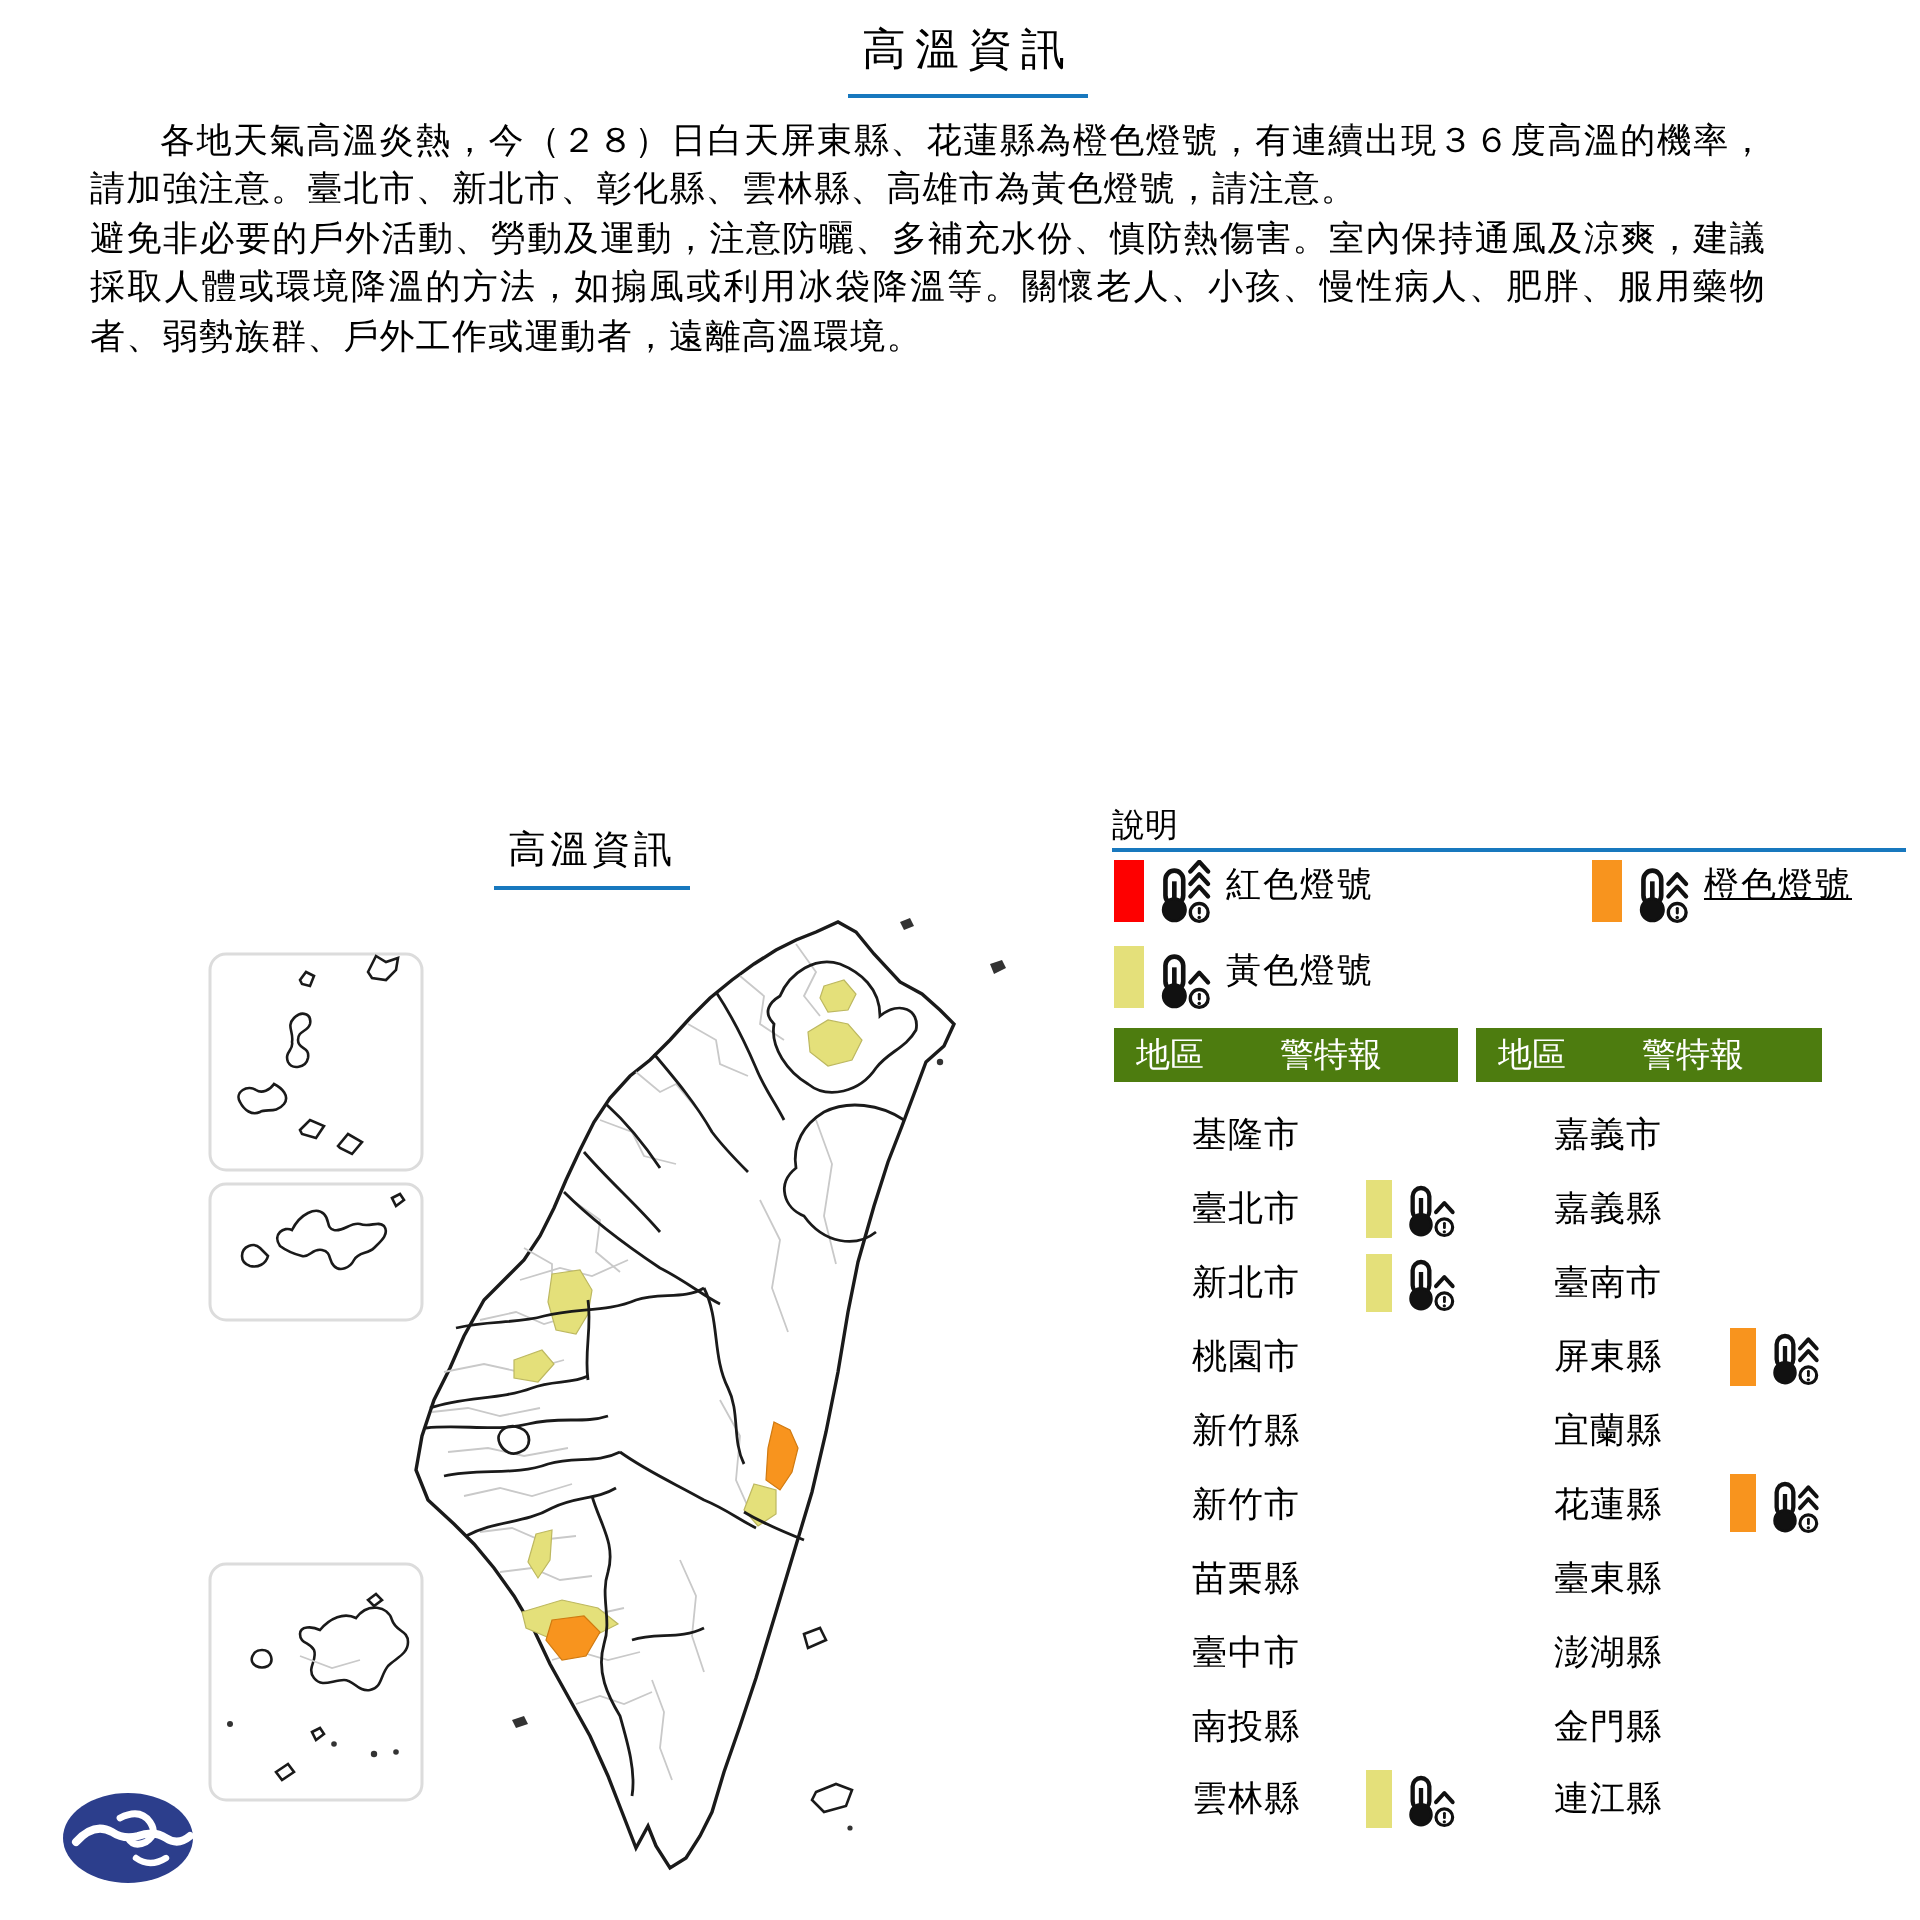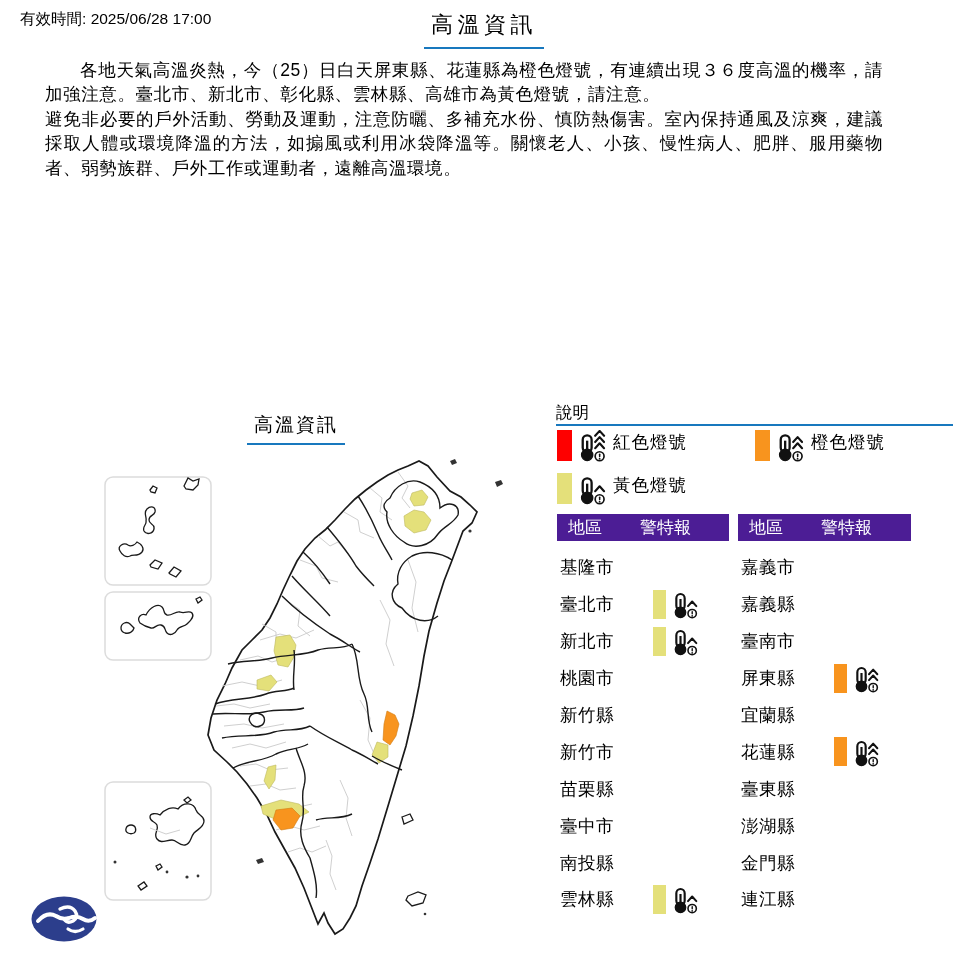--- a/index.html
+++ b/index.html
@@ -28,34 +28,34 @@
 
   
   .legend-heading{position:absolute;left:556px;top:402px;font-size:16.5px;}
   .legend-rule{position:absolute;left:556px;top:424px;width:397px;height:0;
                border-top:2px solid #1878BE;}
   .legend-item{position:absolute;display:flex;align-items:flex-start;gap:6px;height:32px;}
   .legend-item .swatch{width:15px;height:31px;flex:0 0 auto;}
   .legend-item .therm{width:29px;height:32px;flex:0 0 auto;}
   .legend-item .lbl{font-size:17.5px;letter-spacing:1px;}
   #legend-red{left:557px;top:430px;}
-  #legend-orange{left:755px;top:430px;}
+  #legend-orange{left:796px;top:430px;text-decoration:underline;}
   #legend-yellow{left:557px;top:473px;}
 
   
   .wtable{position:absolute;top:514px;}
   #table-left{left:557px;width:172px;}
   #table-right{left:738px;width:173px;}
-  .thead{height:27px;background:#4c1d95;color:#fff;display:flex;align-items:center;
+  .thead{height:27px;background:#4d7c0f;color:#fff;display:flex;align-items:center;
          font-size:17px;}
   .thead .h-region{padding-left:11px;width:61px;}
   .thead .h-warn{padding-left:11px;}
   .trows{margin-top:8px;}
   .trow{height:36.9px;display:flex;align-items:center;}
-  .trow .region{padding-left:3px;width:93px;font-size:17.5px;letter-spacing:0.5px;}
+  .trow .region{padding-left:3px;width:93px;font-size:17.5px;letter-spacing:0.5px;margin-left:36px;}
   .badge{display:flex;align-items:center;gap:6px;}
   .badge .swatch{width:13px;height:29px;}
   .badge .therm{width:27px;height:30px;}
 
   
   .logo{position:absolute;left:30px;top:895px;width:68px;height:48px;}
 
   .defs-hidden{position:absolute;width:0;height:0;overflow:hidden;}
 </style>
 </head>
@@ -85,29 +85,28 @@
       <path d="M19,20.5 l5,-5.5 l5,5.5" fill="none" stroke="#111" stroke-width="2.4" stroke-linecap="round" stroke-linejoin="round"></path>
       <path d="M19,13.5 l5,-5.5 l5,5.5" fill="none" stroke="#111" stroke-width="2.4" stroke-linecap="round" stroke-linejoin="round"></path>
       <path d="M19,6.5 l5,-5.5 l5,5.5" fill="none" stroke="#111" stroke-width="2.4" stroke-linecap="round" stroke-linejoin="round"></path>
     </symbol>
   </defs>
 </svg>
 
 <div class="page">
 
   <div class="pub-times">
-    <div><span>有效時間:</span> <span>2025/06/28 17:00</span></div>
   </div>
 
   <div class="main-title">
     <span class="t">高溫資訊</span>
   </div>
 
   <div class="body-text">
-    <p class="indent">各地天氣高溫炎熱，今（25）日白天屏東縣、花蓮縣為橙色燈號，有連續出現３６度高溫的機率，請加強注意。臺北市、新北市、彰化縣、雲林縣、高雄市為黃色燈號，請注意。</p>
+    <p class="indent">各地天氣高溫炎熱，今（２８）日白天屏東縣、花蓮縣為橙色燈號，有連續出現３６度高溫的機率，請加強注意。臺北市、新北市、彰化縣、雲林縣、高雄市為黃色燈號，請注意。</p>
     <p>避免非必要的戶外活動、勞動及運動，注意防曬、多補充水份、慎防熱傷害。室內保持通風及涼爽，建議採取人體或環境降溫的方法，如搧風或利用冰袋降溫等。關懷老人、小孩、慢性病人、肥胖、服用藥物者、弱勢族群、戶外工作或運動者，遠離高溫環境。</p>
   </div>
 
   <div class="map-title">
     <span class="t">高溫資訊</span>
   </div>
 
   <svg class="map-svg" viewBox="88 395 470 565">
 
     <rect x="105" y="477" width="106" height="108" rx="8" fill="#fff" stroke="#dcdcdc" stroke-width="1.5"></rect>

